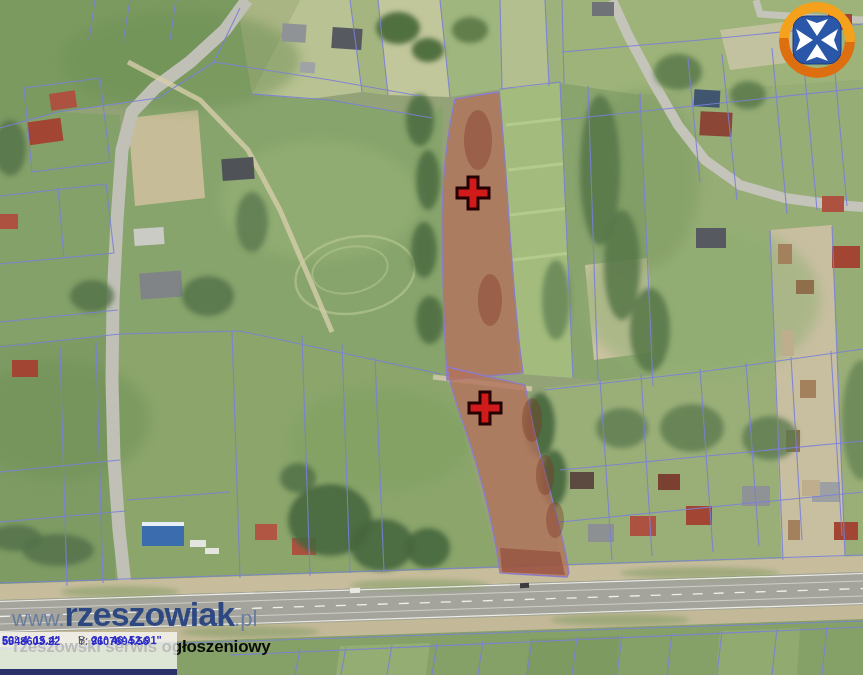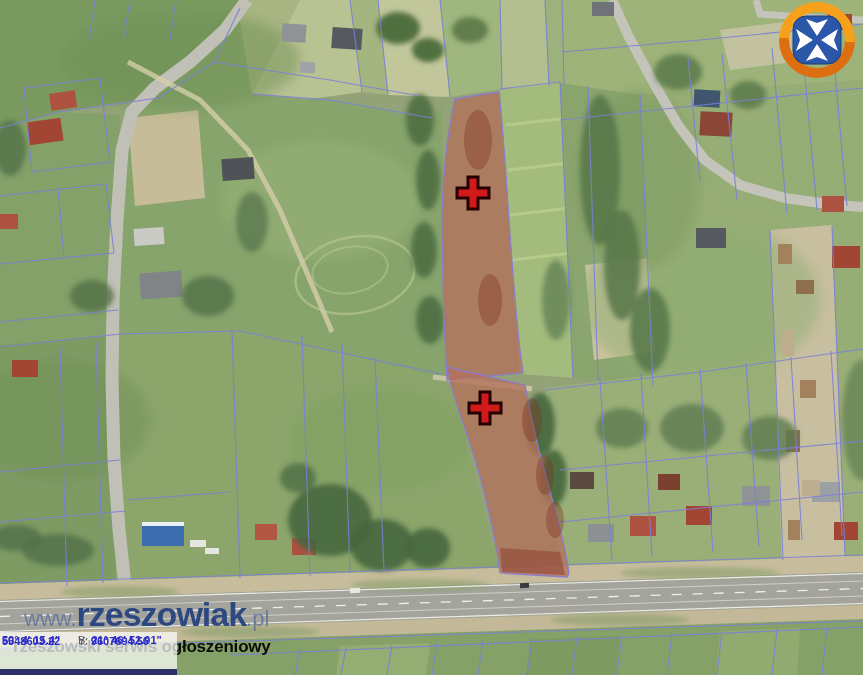--- a/index.html
+++ b/index.html
@@ -1,18 +1,18 @@
 <!DOCTYPE html>
 <html><head>
 <meta charset="utf-8">
 <style>
   html,body{margin:0;padding:0;background:#222;}
   #app{position:relative;width:863px;height:675px;overflow:hidden;font-family:"Liberation Sans",sans-serif;background:#93a377;}
   #map-svg{position:absolute;left:0;top:0;}
-  .watermark{position:absolute;left:24px;top:595px;white-space:nowrap;opacity:.92;pointer-events:none;}
+  .watermark{position:absolute;left:12px;top:595px;white-space:nowrap;opacity:.92;pointer-events:none;}
   .wm-light{font-size:22px;font-weight:400;color:#64799f;}
   .wm-bold{font-size:34px;font-weight:700;color:#23407f;letter-spacing:-1px;}
   .tagline{position:absolute;left:13px;top:637px;font-size:17px;font-weight:700;color:#000000;letter-spacing:-.2px;opacity:.93;white-space:nowrap;}
   .coords-panel{position:absolute;left:0;top:632px;width:177px;height:37px;background:rgba(255,255,255,.72);}
   .coord-row{position:absolute;left:0;width:100%;height:15px;font-size:11px;font-weight:700;color:#2b2bc8;white-space:nowrap;}
   .coord-row.r1{top:2px;}
   .coord-row.r2{top:3px;}
   .cv1{position:absolute;left:2px;}
   .cv2{position:absolute;left:78px;}
   .clabel{color:#56566a;font-weight:400;margin-right:3px;}

